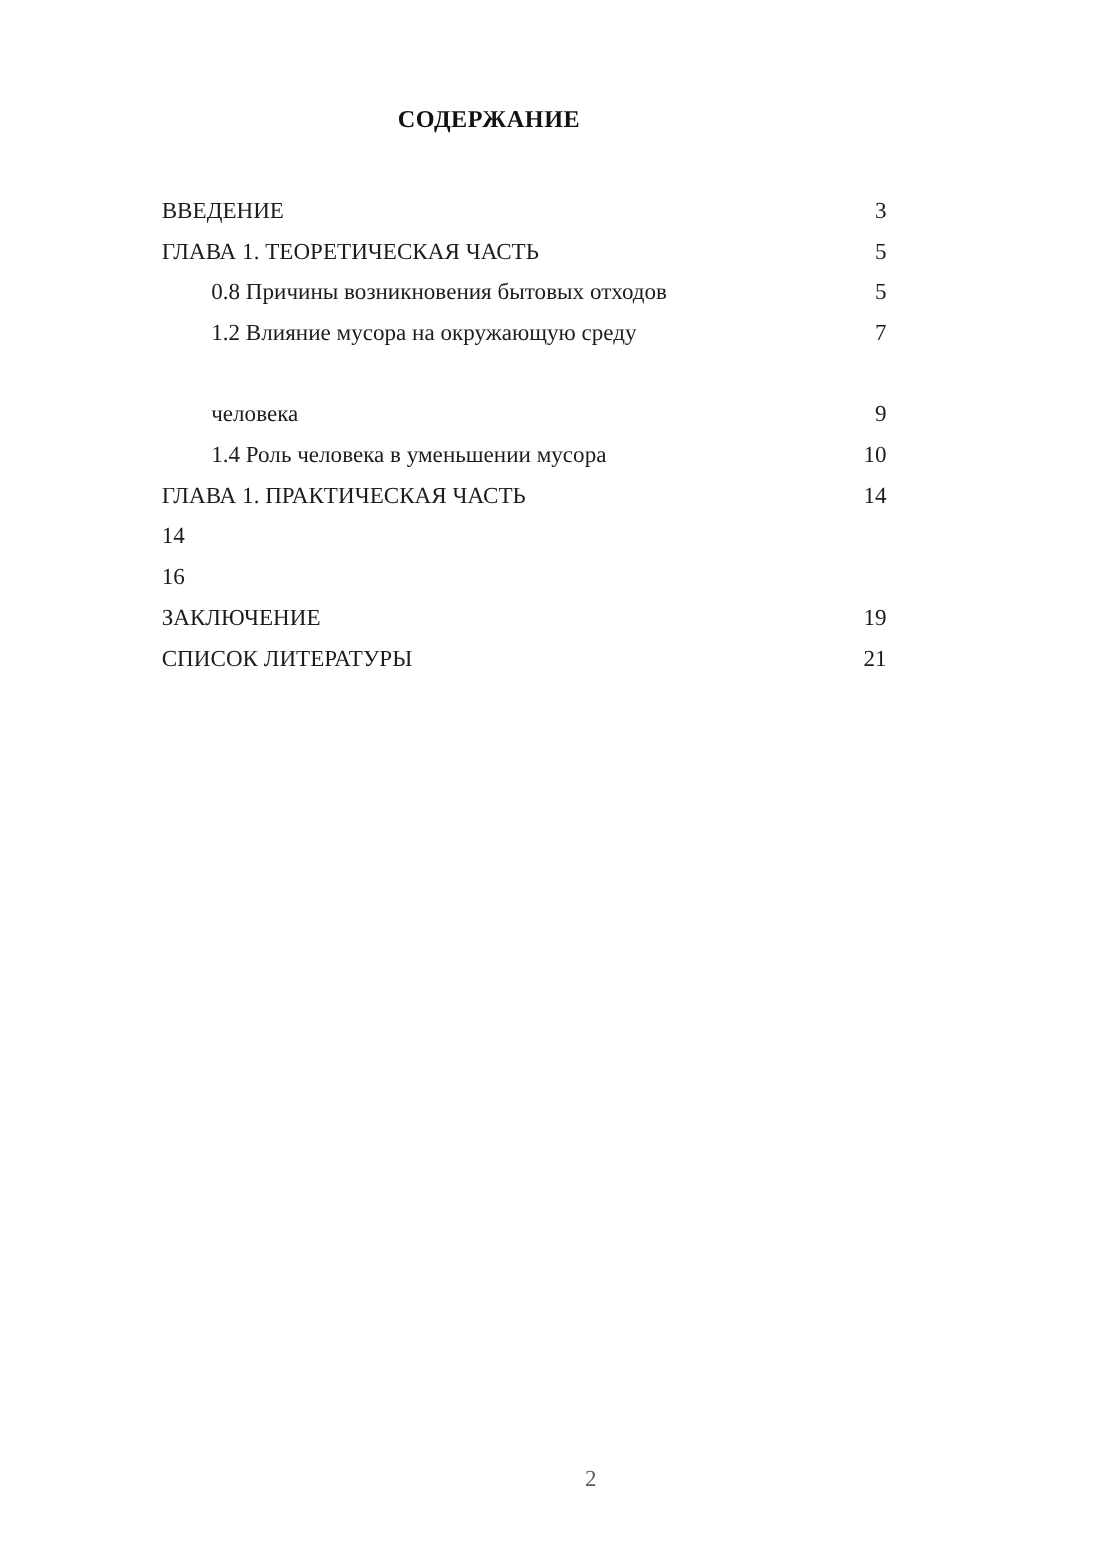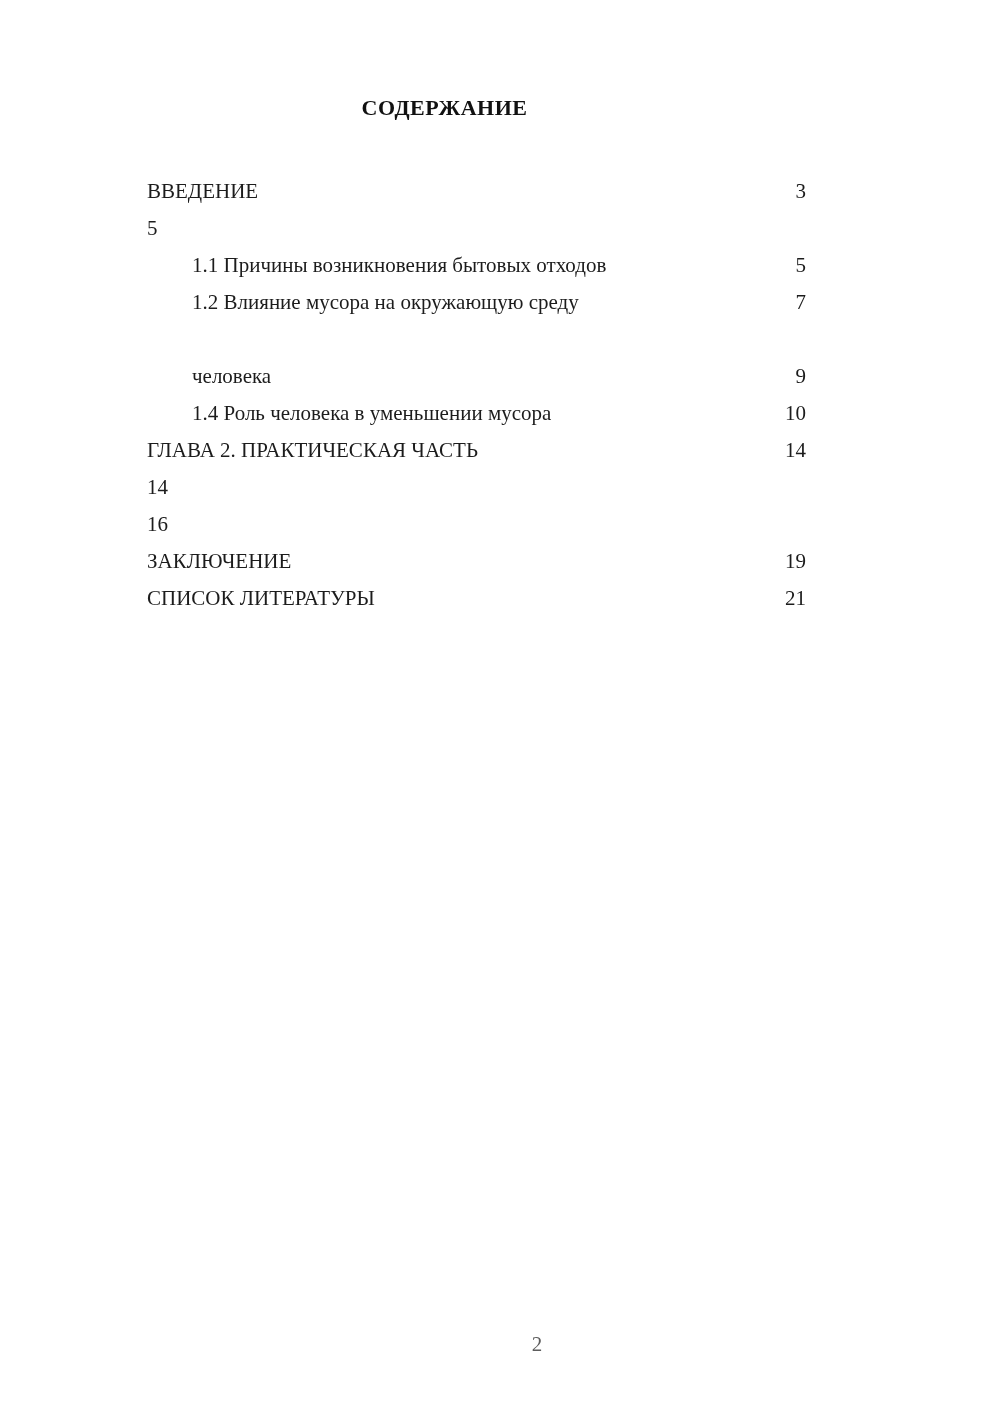--- a/index.html
+++ b/index.html
@@ -68,25 +68,26 @@
   <h1 class="doc-title">СОДЕРЖАНИЕ</h1>
 
   <div class="toc">
 
     <div class="toc-row level0">
       <span class="toc-label">ВВЕДЕНИЕ</span>
       <span class="toc-page">3</span>
     </div>
 
     <div class="toc-row level0">
+      <span class="toc-label">ГЛАВА 1. ТЕОРЕТИЧЕСКАЯ ЧАСТЬ</span>
       <span class="toc-page">5</span>
     </div>
 
     <div class="toc-row level1">
-      <span class="toc-label">1.1 Причины возникновения бытовых отходов</span>
+      <span class="toc-label">0.8 Причины возникновения бытовых отходов</span>
       <span class="toc-page">5</span>
     </div>
 
     <div class="toc-row level1">
       <span class="toc-label">1.2 Влияние мусора на окружающую среду</span>
       <span class="toc-page">7</span>
     </div>
 
     <div class="toc-row level1">
       <div class="toc-label-multi">
@@ -95,21 +96,21 @@
       </div>
       <span class="toc-page">9</span>
     </div>
 
     <div class="toc-row level1">
       <span class="toc-label">1.4 Роль человека в уменьшении мусора</span>
       <span class="toc-page">10</span>
     </div>
 
     <div class="toc-row level0">
-      <span class="toc-label">ГЛАВА 2. ПРАКТИЧЕСКАЯ ЧАСТЬ</span>
+      <span class="toc-label">ГЛАВА 1. ПРАКТИЧЕСКАЯ ЧАСТЬ</span>
       <span class="toc-page">14</span>
     </div>
 
     <div class="toc-row level1">
       <span class="toc-page">14</span>
     </div>
 
     <div class="toc-row level1">
       <span class="toc-page">16</span>
     </div>

